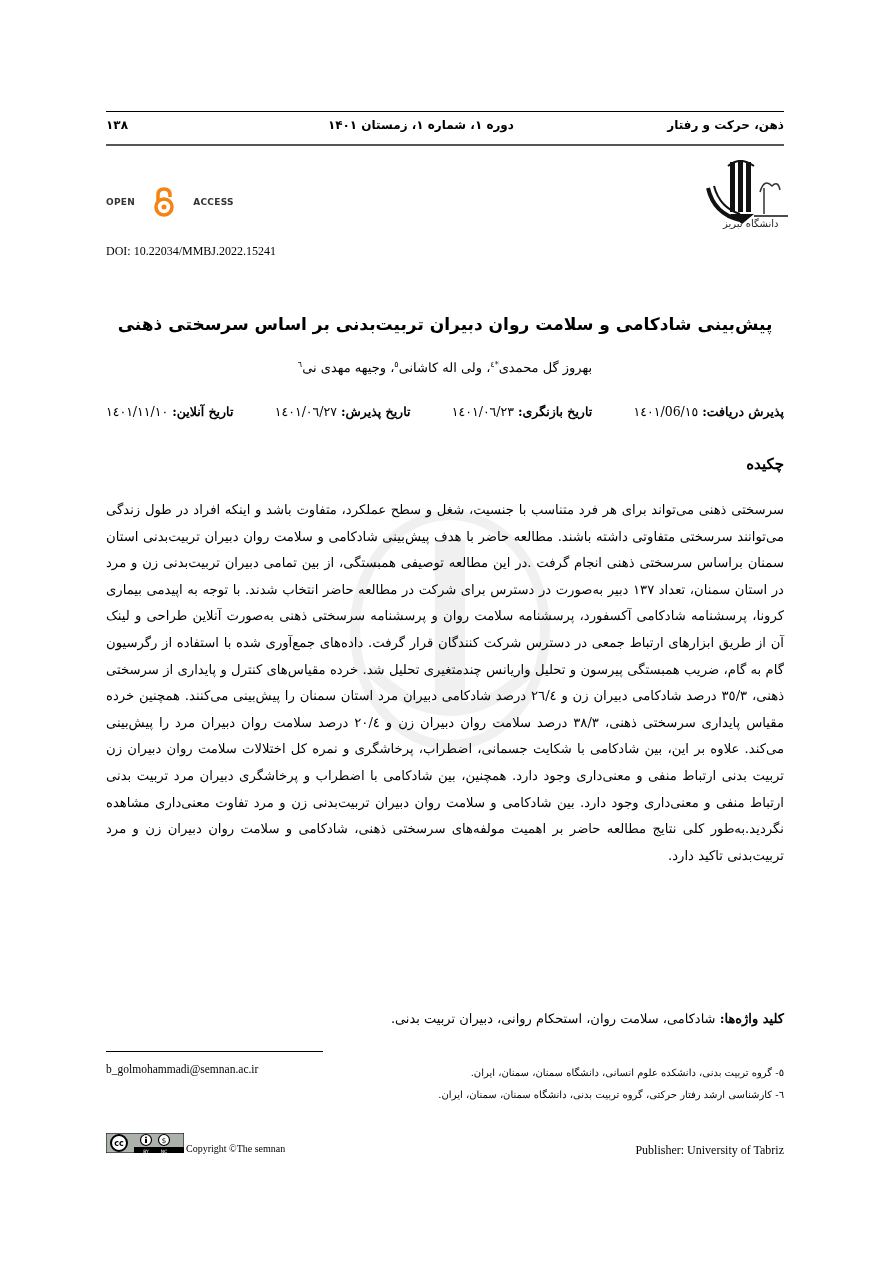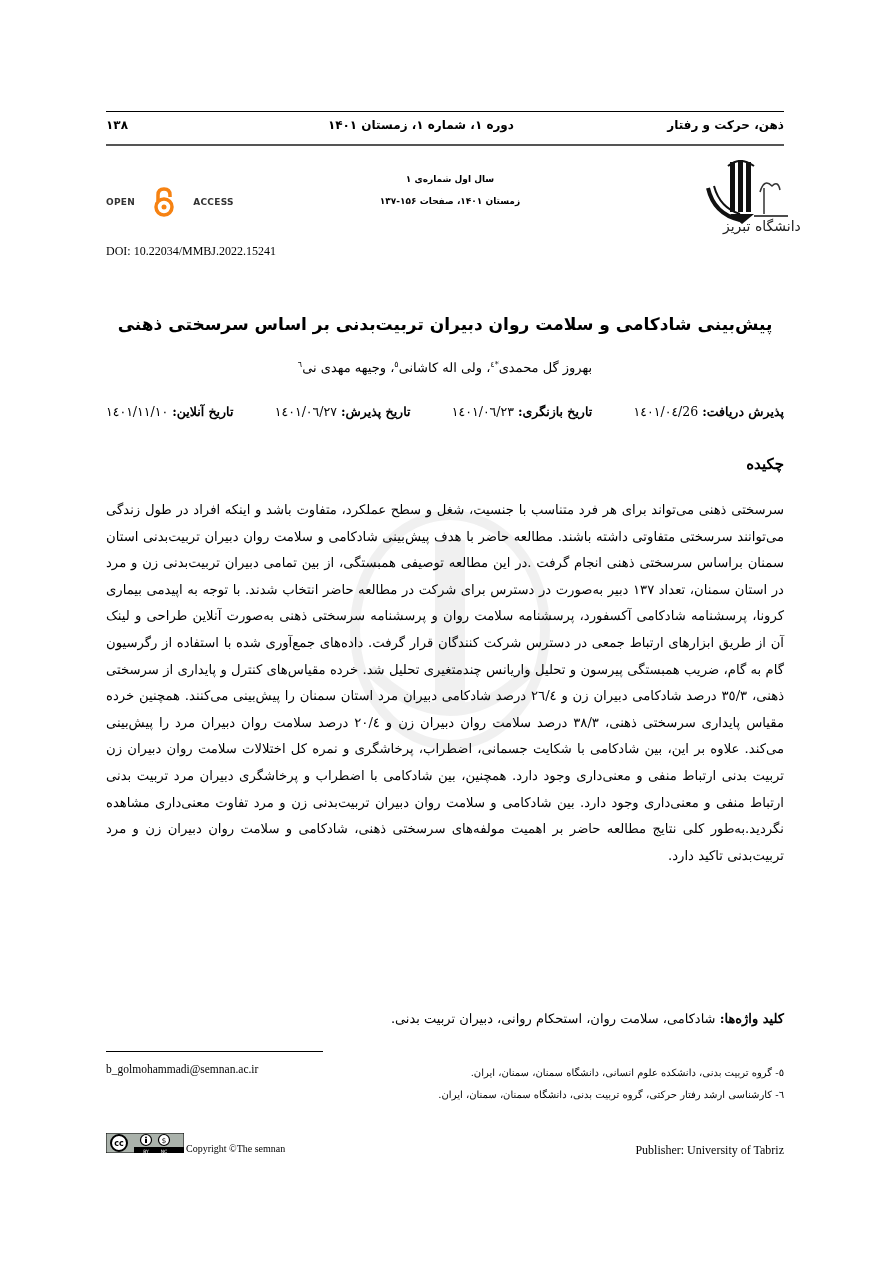--- a/index.html
+++ b/index.html
@@ -8,21 +8,21 @@
   .rule-top { position: absolute; left: 106px; width: 678px; top: 111px; height: 0; border-top: 1px solid #000; }
   .rule-bottom { position: absolute; left: 106px; width: 678px; top: 144px; height: 0; border-top: 2px solid #555; }
   .running-head { position: absolute; left: 106px; width: 678px; top: 118px; height: 20px; direction: rtl; font-family: "DejaVu Sans", sans-serif; font-weight: bold; font-size: 12px; }
   .rh-journal { position: absolute; right: 0; top: 0; }
   .rh-issue { position: absolute; right: 270px; top: 0; }
   .rh-page { position: absolute; left: 0; top: 0; }
 
   .issue-block { position: absolute; left: 360px; width: 180px; top: 168px; text-align: center; direction: rtl; font-family: "DejaVu Sans", sans-serif; font-weight: bold; font-size: 9px; line-height: 22px; }
 
   .uni-logo { position: absolute; left: 700px; top: 158px; width: 92px; height: 74px; }
-  .uni-logo-caption { position: absolute; left: 723px; top: 218px; font-size: 14px; font-family: "DejaVu Sans", sans-serif; color: #222; direction: rtl; }
+  .uni-logo-caption { position: absolute; left: 723px; top: 218px; font-size: 10px; font-family: "DejaVu Sans", sans-serif; color: #222; direction: rtl; }
 
   .oa-logo { position: absolute; left: 106px; top: 186px; height: 32px; display: flex; align-items: center; gap: 18px; font-family: "DejaVu Sans", sans-serif; font-weight: bold; font-size: 9px; color: #333; letter-spacing: 0.3px; }
   .oa-lock { width: 22px; height: 30px; }
 
   .doi { position: absolute; left: 106px; top: 244px; font-family: "Liberation Serif", serif; font-size: 12px; }
 
   .title { position: absolute; left: 106px; width: 678px; top: 314px; text-align: center; direction: rtl; font-family: "DejaVu Sans", sans-serif; font-weight: bold; font-size: 17px; }
   .authors { position: absolute; left: 106px; width: 678px; top: 360px; text-align: center; direction: rtl; font-size: 13px; }
   .authors sup { font-size: 8px; }
 
@@ -72,24 +72,20 @@
     <rect x="30" y="4" width="5" height="50" fill="#111"></rect>
     <rect x="38" y="2" width="5" height="52" fill="#111"></rect>
     <rect x="46" y="4" width="5" height="50" fill="#111"></rect>
     <path d="M28 8 Q40 -2 54 8" fill="none" stroke="#111" stroke-width="2"></path>
     <path d="M30 56 L54 56 L42 66 Z" fill="#111"></path>
     <path d="M54 58 L88 58" stroke="#111" stroke-width="1.5"></path>
     <path d="M64 56 L64 30 M60 34 Q64 20 72 28 Q78 22 80 32" fill="none" stroke="#333" stroke-width="1.5"></path>
   </svg>
   <div class="uni-logo-caption">دانشگاه تبریز</div>
 
-  <div class="issue-block">
-    <div>سال اول شماره‌ی ۱</div>
-    <div>زمستان ۱۴۰۱، صفحات ۱۵۶-۱۳۷</div>
-  </div>
 
   <div class="oa-logo">
     <span>OPEN</span>
     <svg class="oa-lock" viewBox="0 0 22 30">
       <path d="M5 14 L5 8 Q5 2 11 2 Q17 2 17 8 L17 10" fill="none" stroke="#f68212" stroke-width="3.5"></path>
       <circle cx="11" cy="20" r="8" fill="none" stroke="#f68212" stroke-width="3.5"></circle>
       <circle cx="11" cy="20" r="2.5" fill="#f68212"></circle>
     </svg>
     <span>ACCESS</span>
   </div>
@@ -98,21 +94,21 @@
 
   <div class="title">پیش‌بینی شادکامی و سلامت روان دبیران تربیت‌بدنی بر اساس سرسختی ذهنی</div>
 
   <div class="authors">
     <span>بهروز گل محمدی</span><sup>*٤</sup><span>، </span>
     <span>ولی اله کاشانی</span><sup>٥</sup><span>، </span>
     <span>وجیهه مهدی نی</span><sup>٦</sup>
   </div>
 
   <div class="dates">
-    <span><span class="lbl">پذیرش دریافت:</span> <span>١٤٠١/٠٤/26</span></span>
+    <span><span class="lbl">پذیرش دریافت:</span> <span>١٤٠١/06/١٥</span></span>
     <span><span class="lbl">تاریخ بازنگری:</span> <span>١٤٠١/٠٦/٢٣</span></span>
     <span><span class="lbl">تاریخ پذیرش:</span> <span>١٤٠١/٠٦/٢٧</span></span>
     <span><span class="lbl">تاریخ آنلاین:</span> <span>١٤٠١/١١/١٠</span></span>
   </div>
 
   <div class="abstract-heading">چکیده</div>
   <div class="abstract">سرسختی ذهنی می‌تواند برای هر فرد متناسب با جنسیت، شغل و سطح عملکرد، متفاوت باشد و اینکه افراد در طول زندگی می‌توانند سرسختی متفاوتی داشته باشند. مطالعه حاضر با هدف پیش‌بینی شادکامی و سلامت روان دبیران تربیت‌بدنی استان سمنان براساس سرسختی ذهنی انجام گرفت .در این مطالعه توصیفی همبستگی، از بین تمامی دبیران تربیت‌بدنی زن و مرد در استان سمنان، تعداد ١٣٧ دبیر به‌صورت در دسترس برای شرکت در مطالعه حاضر انتخاب شدند. با توجه به اپیدمی بیماری کرونا، پرسشنامه شادکامی آکسفورد، پرسشنامه سلامت روان و پرسشنامه سرسختی ذهنی به‌صورت آنلاین طراحی و لینک آن از طریق ابزارهای ارتباط جمعی در دسترس شرکت کنندگان قرار گرفت. داده‌های جمع‌آوری شده با استفاده از رگرسیون گام به گام، ضریب همبستگی پیرسون و تحلیل واریانس چندمتغیری تحلیل شد. خرده مقیاس‌های کنترل و پایداری از سرسختی ذهنی، ٣٥/٣ درصد شادکامی دبیران زن و ٢٦/٤ درصد شادکامی دبیران مرد استان سمنان را پیش‌بینی می‌کنند. همچنین خرده مقیاس پایداری سرسختی ذهنی، ٣٨/٣ درصد سلامت روان دبیران زن و ٢٠/٤ درصد سلامت روان دبیران مرد را پیش‌بینی می‌کند. علاوه بر این، بین شادکامی با شکایت جسمانی، اضطراب، پرخاشگری و نمره کل اختلالات سلامت روان دبیران زن تربیت بدنی ارتباط منفی و معنی‌داری وجود دارد. همچنین، بین شادکامی با اضطراب و پرخاشگری دبیران مرد تربیت بدنی ارتباط منفی و معنی‌داری وجود دارد. بین شادکامی و سلامت روان دبیران تربیت‌بدنی زن و مرد تفاوت معنی‌داری مشاهده نگردید.به‌طور کلی نتایج مطالعه حاضر بر اهمیت مولفه‌های سرسختی ذهنی، شادکامی و سلامت روان دبیران زن و مرد تربیت‌بدنی تاکید دارد.</div>
 
   <div class="keywords">
     <span class="kw-label">کلید واژه‌ها:</span><span> شادکامی، سلامت روان، استحکام روانی، دبیران تربیت بدنی.</span>

